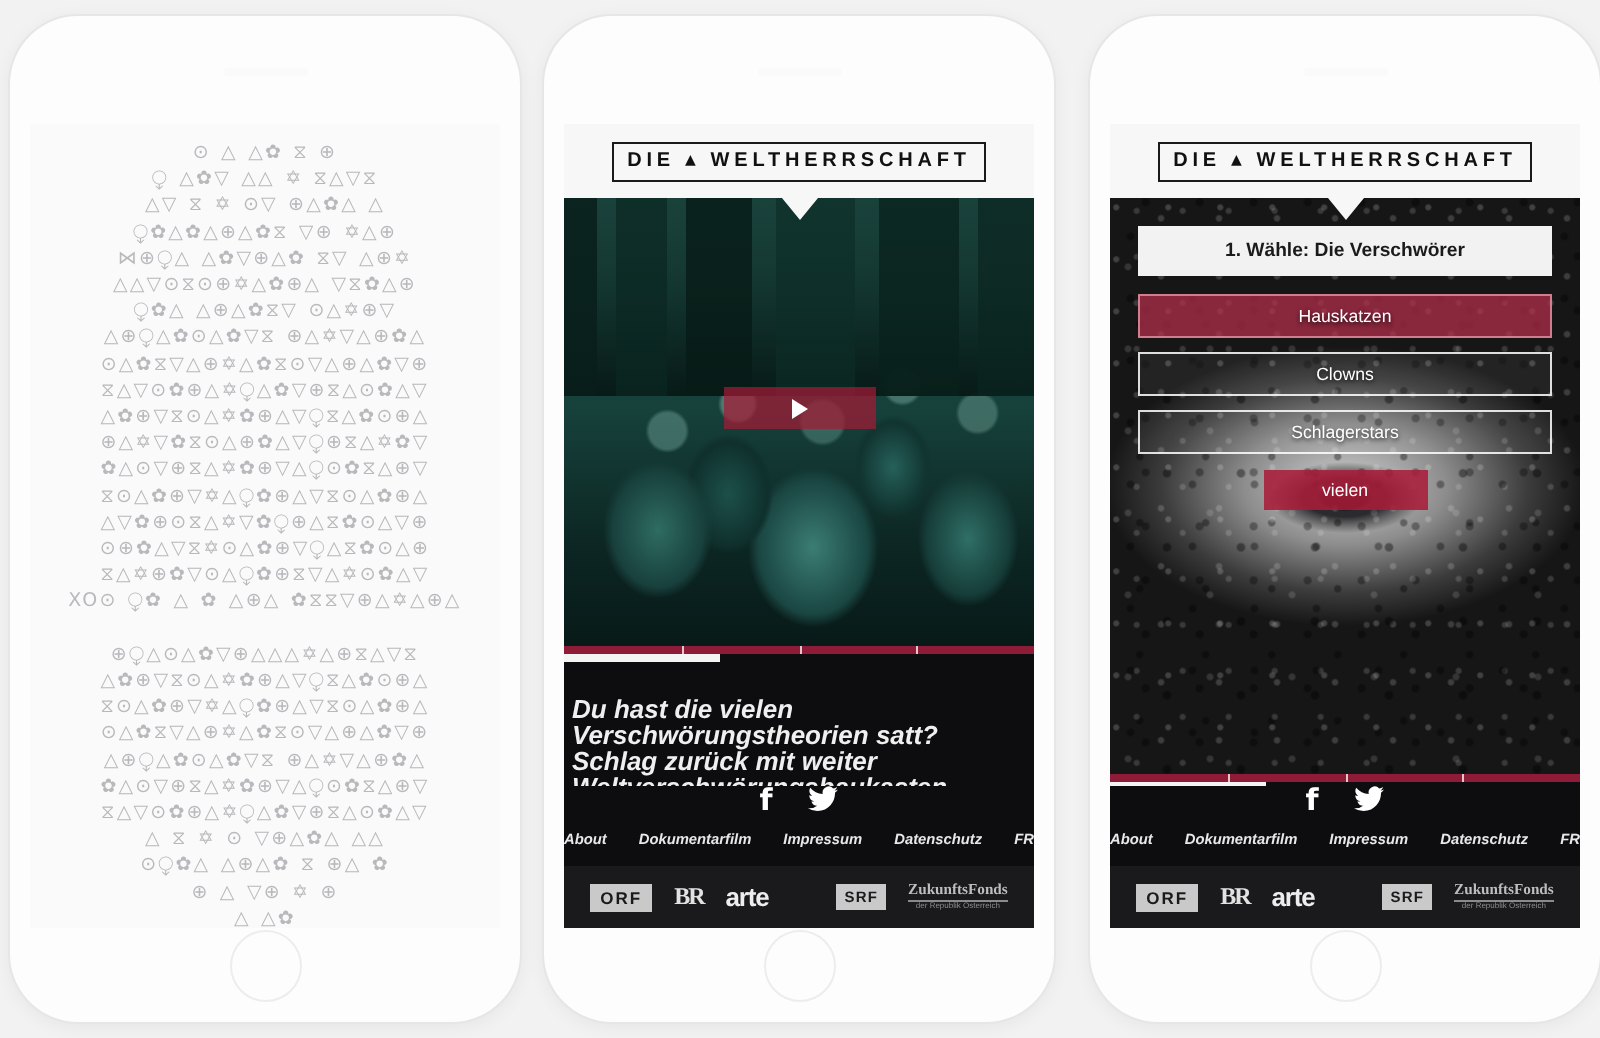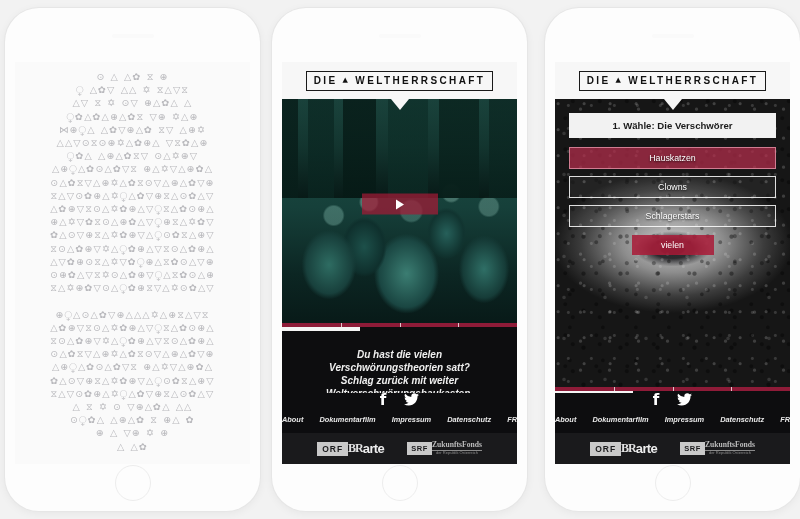--- a/index.html
+++ b/index.html
@@ -204,39 +204,39 @@
     position: absolute; left: 0; top: 4px; height: 4px;
     background: #f4f4f4;
   }
   .progress .tick {
     position: absolute; top: 0; width: 1px; height: 4px;
     background: rgba(255,255,255,.75);
   }
 
   
   .tagline {
-    color: #efefef; text-align: center;
+    color: #efefef; 
     font-style: italic; font-weight: bold;
-    font-size: 10px; line-height: 13px;
-    padding: 16px 24px 0;
+    font-size: 13px; line-height: 13px;
+    padding: 16px 4px 0;
   }
   .socials {
     display: flex; justify-content: center; gap: 18px;
     color: #fff; font-size: 15px; font-weight: bold;
   }
   .socials .ico { line-height: 1; font-family: "DejaVu Sans", sans-serif; }
   .navrow {
     display: flex; justify-content: space-between; align-items: center;
     padding: 6px 0 9px;
     color: #e8e8e8; font-size: 7.4px; font-weight: bold; font-style: italic;
   }
   .sponsors {
     background: #1a1a1c;
     display: flex; align-items: center; justify-content: center;
-    padding: 7px 6px; height: 31px;
+    gap: 11px; padding: 7px 6px; height: 31px;
   }
   .sp-orf {
     background: #c9c9c9; color: #1a1a1c; font-weight: bold;
     font-size: 8.5px; letter-spacing: 1px; padding: 2px 5px;
   }
   .sp-br { color: #e2e2e2; font-size: 12px; font-weight: bold; letter-spacing: -1px; font-family: "Liberation Serif", serif; }
   .sp-arte { color: #ededed; font-size: 13px; font-weight: bold; letter-spacing: -.6px; }
   .sp-srf {
     background: #c9c9c9; color: #1a1a1c; font-weight: bold;
     font-size: 7.5px; letter-spacing: .6px; padding: 2px 4px; margin-left: 23px;
@@ -265,20 +265,21 @@
           <div style="width: 100%; text-align: center;">△⊕⧬△✿⊙△✿▽⧖ ⊕△✡▽△⊕✿△</div>
           <div style="width: 100%; text-align: center;">⊙△✿⧖▽△⊕✡△✿⧖⊙▽△⊕△✿▽⊕</div>
           <div style="width: 100%; text-align: center;">⧖△▽⊙✿⊕△✡⧬△✿▽⊕⧖△⊙✿△▽</div>
           <div style="width: 100%; text-align: center;">△✿⊕▽⧖⊙△✡✿⊕△▽⧬⧖△✿⊙⊕△</div>
           <div style="width: 100%; text-align: center;">⊕△✡▽✿⧖⊙△⊕✿△▽⧬⊕⧖△✡✿▽</div>
           <div style="width: 100%; text-align: center;">✿△⊙▽⊕⧖△✡✿⊕▽△⧬⊙✿⧖△⊕▽</div>
           <div style="width: 100%; text-align: center;">⧖⊙△✿⊕▽✡△⧬✿⊕△▽⧖⊙△✿⊕△</div>
           <div style="width: 100%; text-align: center;">△▽✿⊕⊙⧖△✡▽✿⧬⊕△⧖✿⊙△▽⊕</div>
           <div style="width: 100%; text-align: center;">⊙⊕✿△▽⧖✡⊙△✿⊕▽⧬△⧖✿⊙△⊕</div>
           <div style="width: 100%; text-align: center;">⧖△✡⊕✿▽⊙△⧬✿⊕⧖▽△✡⊙✿△▽</div>
+          <div style="width: 100%; text-align: center;">XO⊙ ⧬✿ △ ✿ △⊕△ ✿⧖⧖▽⊕△✡△⊕△</div>
           <div style="width: 100%; text-align: center;">&nbsp;</div>
           <div style="width: 100%; text-align: center;">⊕⧬△⊙△✿▽⊕△△△✡△⊕⧖△▽⧖</div>
           <div style="width: 100%; text-align: center;">△✿⊕▽⧖⊙△✡✿⊕△▽⧬⧖△✿⊙⊕△</div>
           <div style="width: 100%; text-align: center;">⧖⊙△✿⊕▽✡△⧬✿⊕△▽⧖⊙△✿⊕△</div>
           <div style="width: 100%; text-align: center;">⊙△✿⧖▽△⊕✡△✿⧖⊙▽△⊕△✿▽⊕</div>
           <div style="width: 100%; text-align: center;">△⊕⧬△✿⊙△✿▽⧖ ⊕△✡▽△⊕✿△</div>
           <div style="width: 100%; text-align: center;">✿△⊙▽⊕⧖△✡✿⊕▽△⧬⊙✿⧖△⊕▽</div>
           <div style="width: 100%; text-align: center;">⧖△▽⊙✿⊕△✡⧬△✿▽⊕⧖△⊙✿△▽</div>
           <div style="width: 100%; text-align: center;">△ ⧖ ✡  ⊙  ▽⊕△✿△  △△</div>
           <div style="width: 100%; text-align: center;">⊙⧬✿△  △⊕△✿  ⧖  ⊕△    ✿</div>

